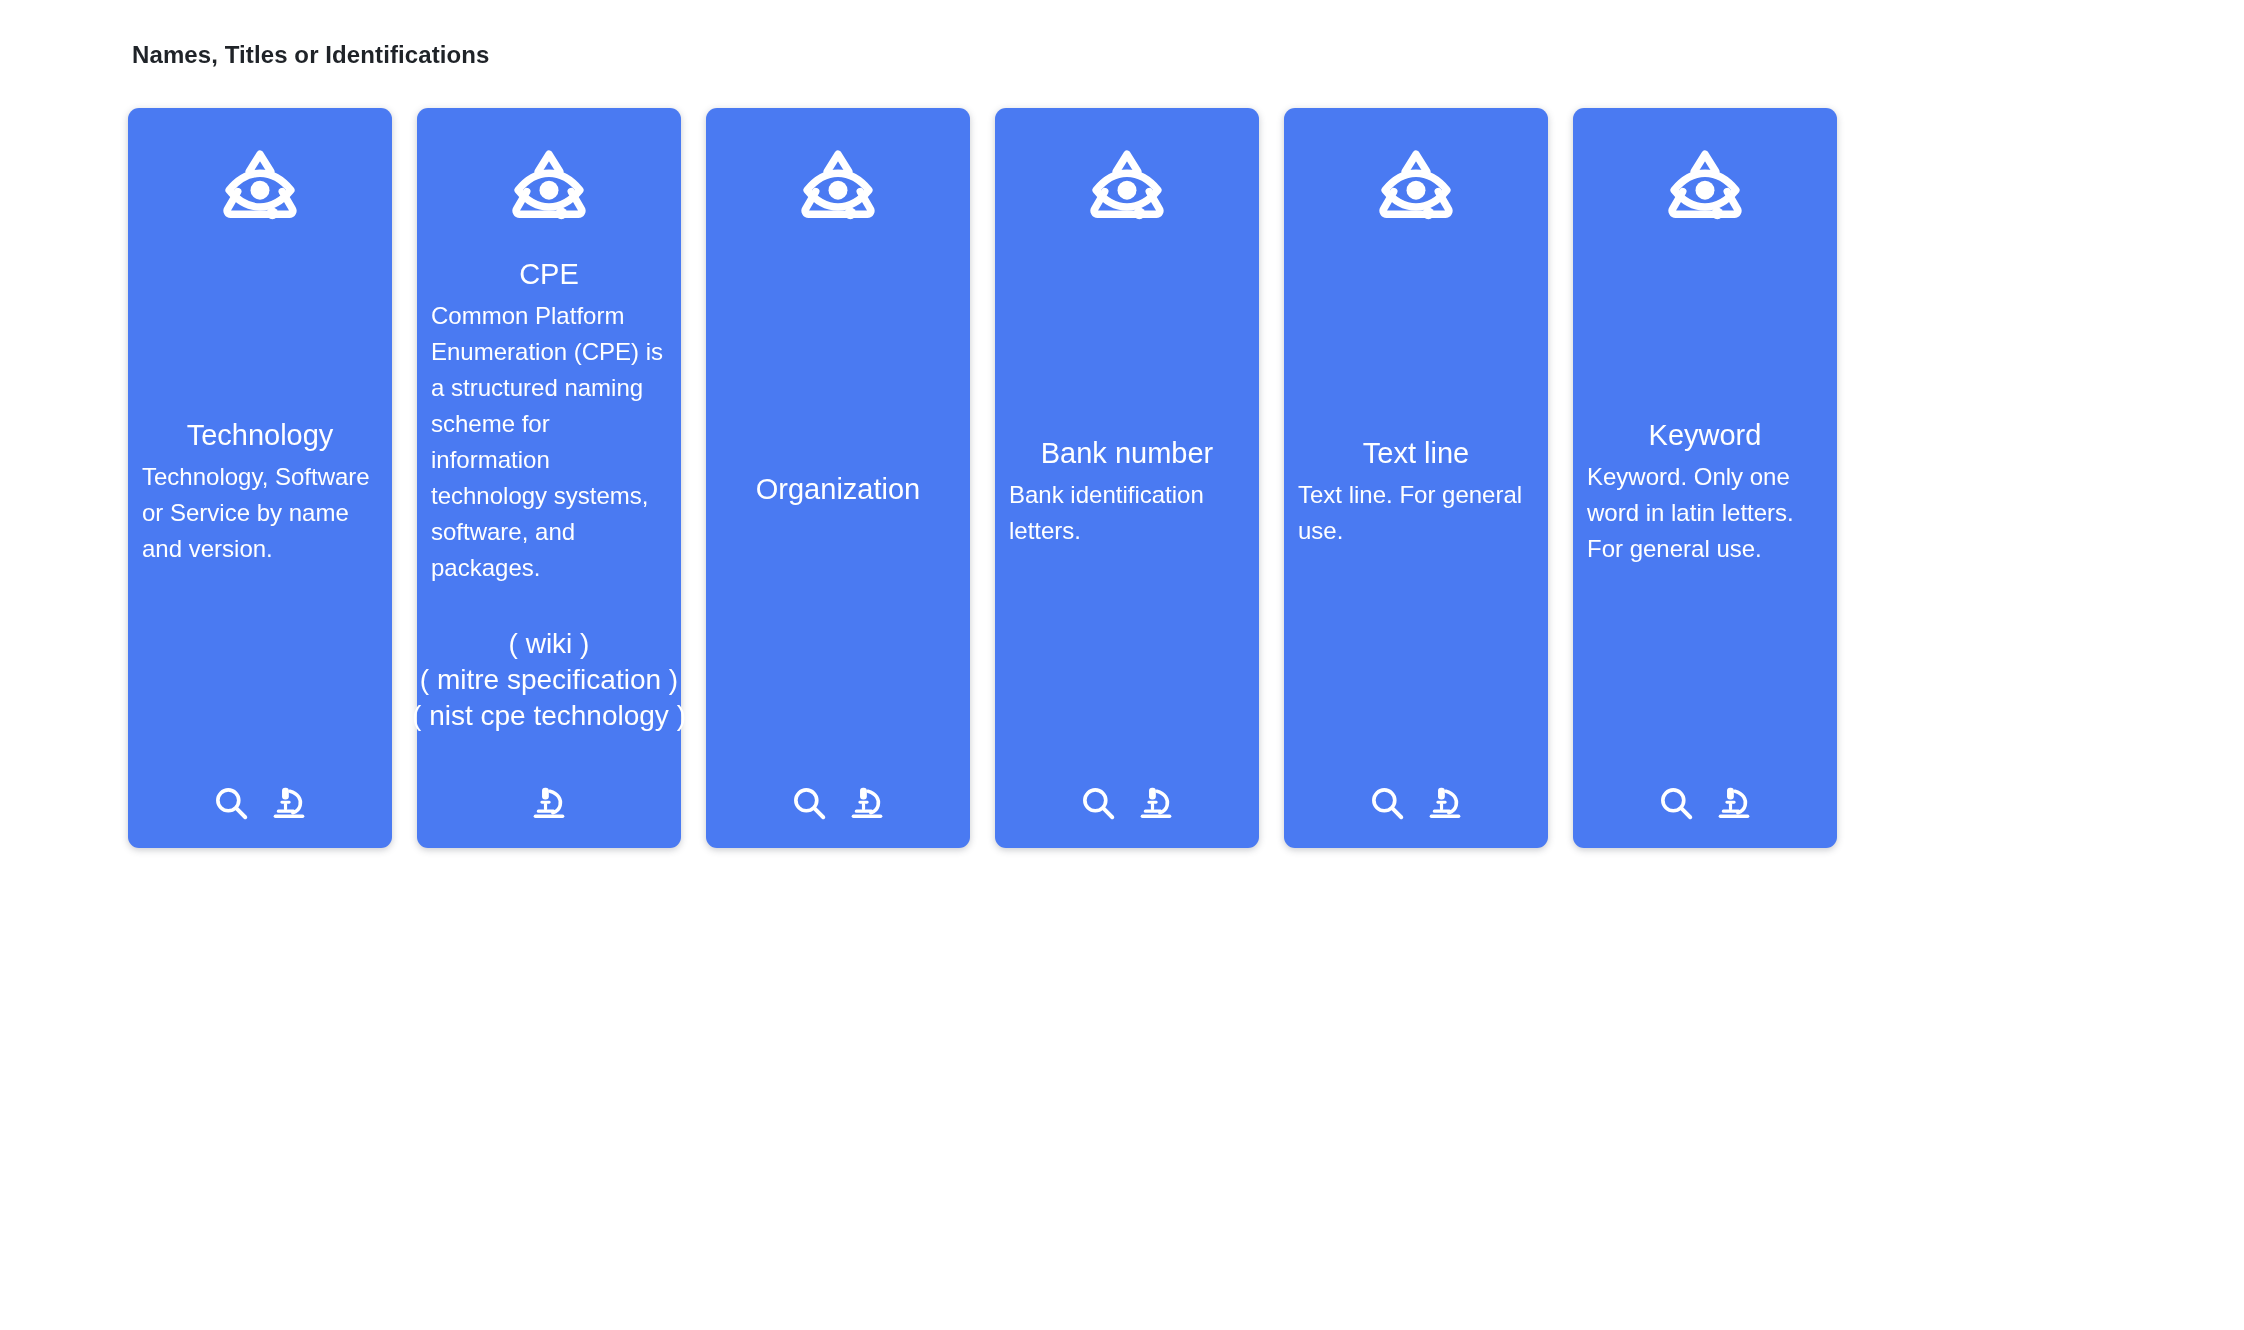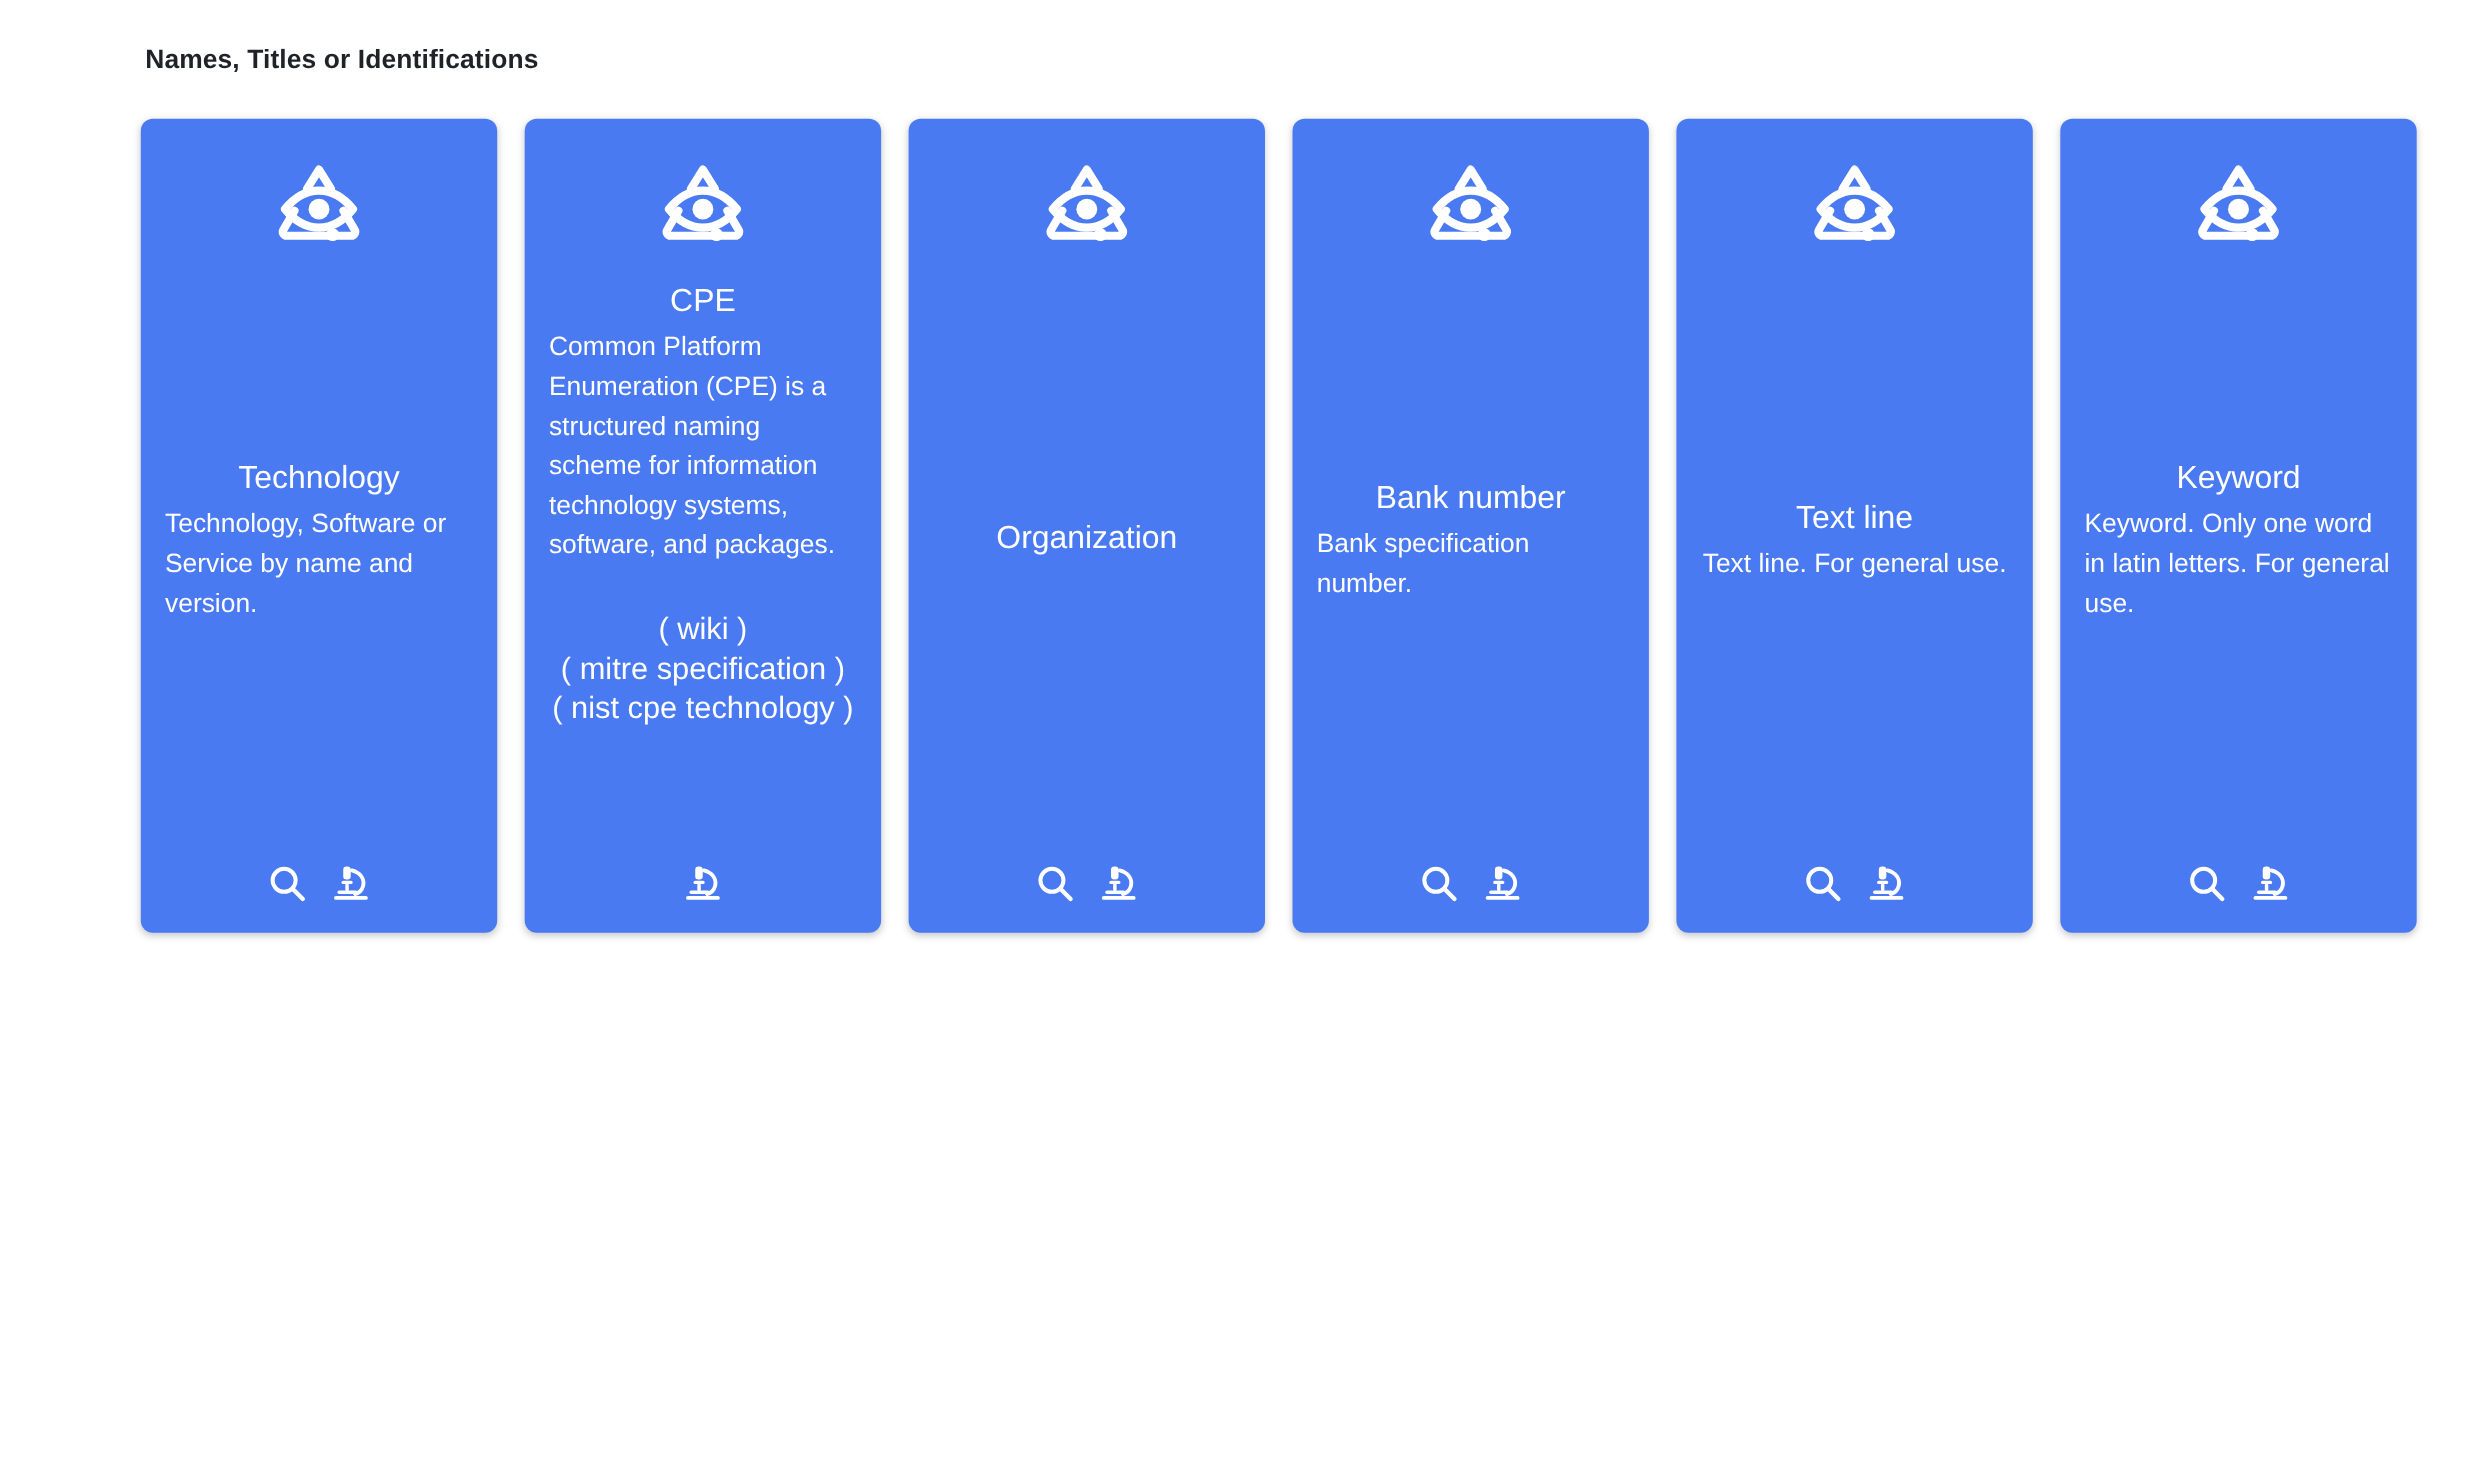--- a/index.html
+++ b/index.html
@@ -34,21 +34,21 @@
     display: flex;
     flex-wrap: wrap;
     align-items: flex-start;
     padding-left: 128px;
     padding-right: 40px;
     gap: 26px 25px;
     width: 2244px;
     box-sizing: border-box;
   }
   .card {
-    width: 324px;
+    width: 264px;
     box-sizing: border-box;
     background: #4a7af2;
     border-radius: 11px;
     box-shadow: 0 2px 7px rgba(60,64,80,0.28);
     padding: 34px 14px 26px 14px;
     display: flex;
     flex-direction: column;
     align-items: center;
     color: #ffffff;
     min-height: 740px;
@@ -232,21 +232,21 @@
   <svg viewBox="0 0 64 64" fill="none" xmlns="http://www.w3.org/2000/svg" aria-hidden="true">
     <path d="M24.5 20.5 L32 8.5 L39.5 20.5" stroke="#ffffff" stroke-width="5.2" stroke-linecap="round" stroke-linejoin="round"></path>
     <path d="M16.5 34.5 L9.5 46.5 A2.5 2.5 0 0 0 11.6 50.3 L52.4 50.3 A2.5 2.5 0 0 0 54.5 46.5 L47.5 34.5" stroke="#ffffff" stroke-width="5.2" stroke-linecap="round" stroke-linejoin="round"></path>
     <path d="M10.5 33.5 C17 25.5 24.5 21.8 32 21.8 C39.5 21.8 47 25.5 53.5 33.5 C47 41.5 39.5 45.2 32 45.2 C24.5 45.2 17 41.5 10.5 33.5 Z" stroke="#ffffff" stroke-width="5.2" stroke-linejoin="round" fill="none"></path>
     <circle cx="32" cy="33.5" r="6.6" fill="#ffffff"></circle>
     <circle cx="40.6" cy="49.6" r="4.1" fill="#ffffff"></circle>
   </svg>
 </span>
         <div class="card-body">
           <div class="card-title">Bank number</div>
-          <div class="card-desc">Bank specification number.</div>
+          <div class="card-desc">Bank identification letters.</div>
         </div>
         <div class="card-actions">
           <span class="action-icon">
   <svg viewBox="0 0 24 24" fill="none" xmlns="http://www.w3.org/2000/svg" aria-hidden="true">
     <circle cx="10.3" cy="10.3" r="6.6" stroke="#ffffff" stroke-width="2.3"></circle>
     <path d="M15.3 15.3 L21 21" stroke="#ffffff" stroke-width="2.5" stroke-linecap="round"></path>
   </svg>
 </span>
           <span class="action-icon">
   <svg viewBox="0 0 24 24" fill="none" xmlns="http://www.w3.org/2000/svg" aria-hidden="true">

